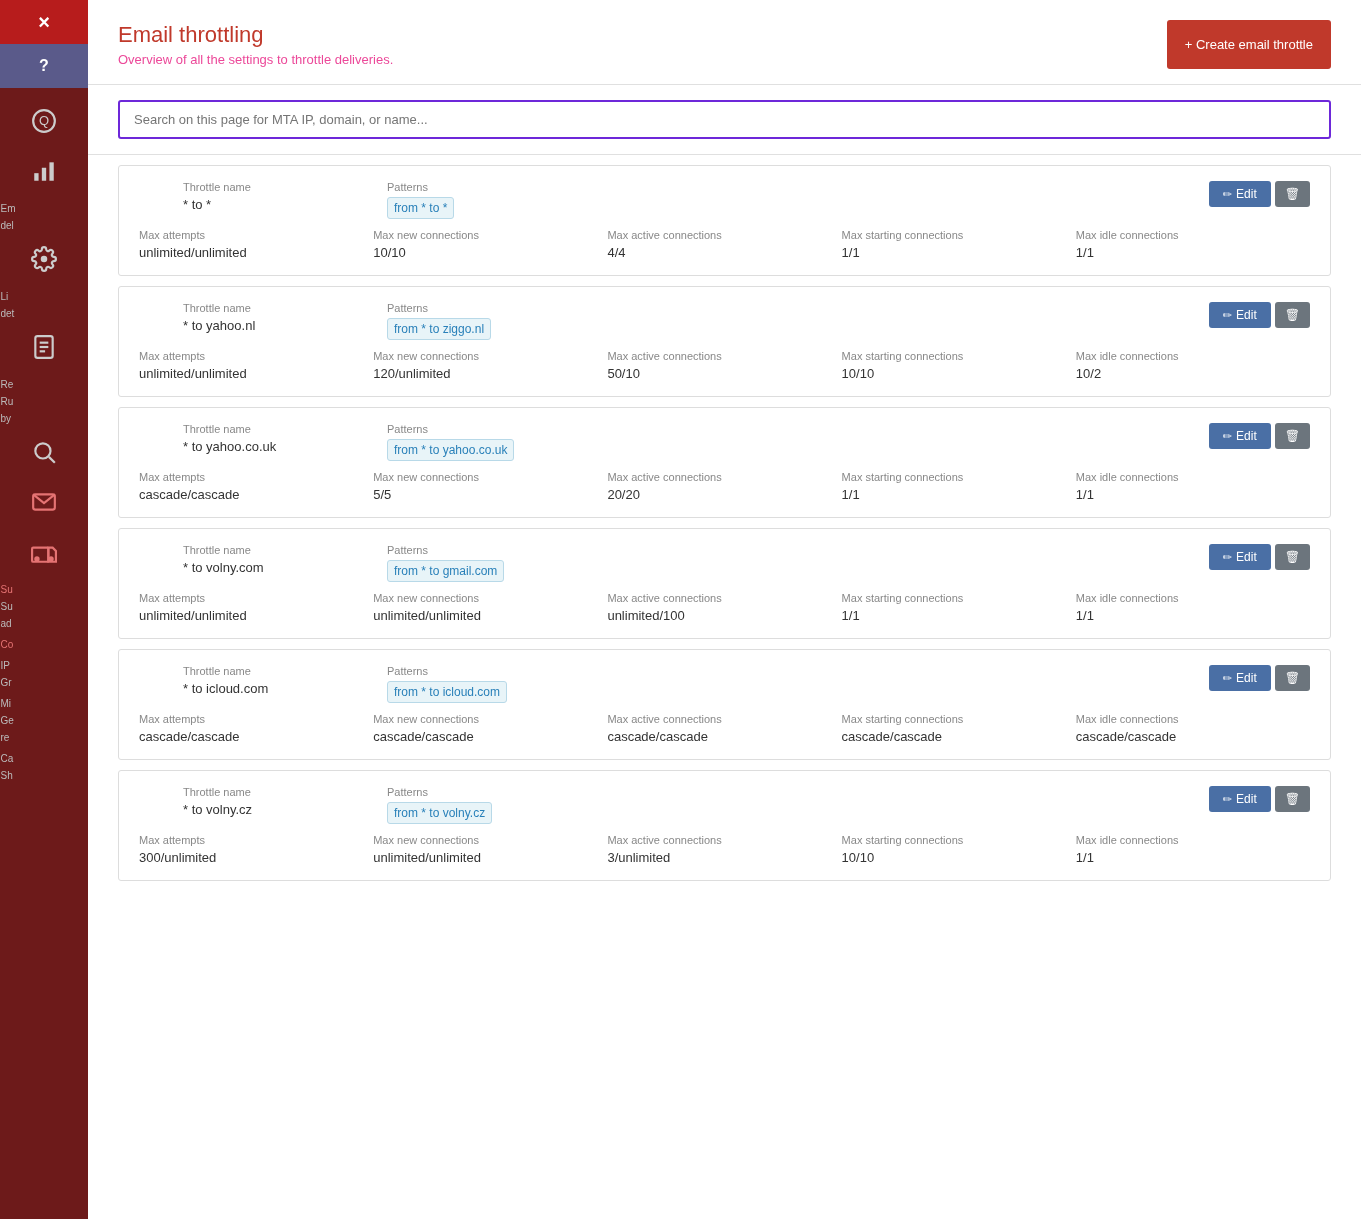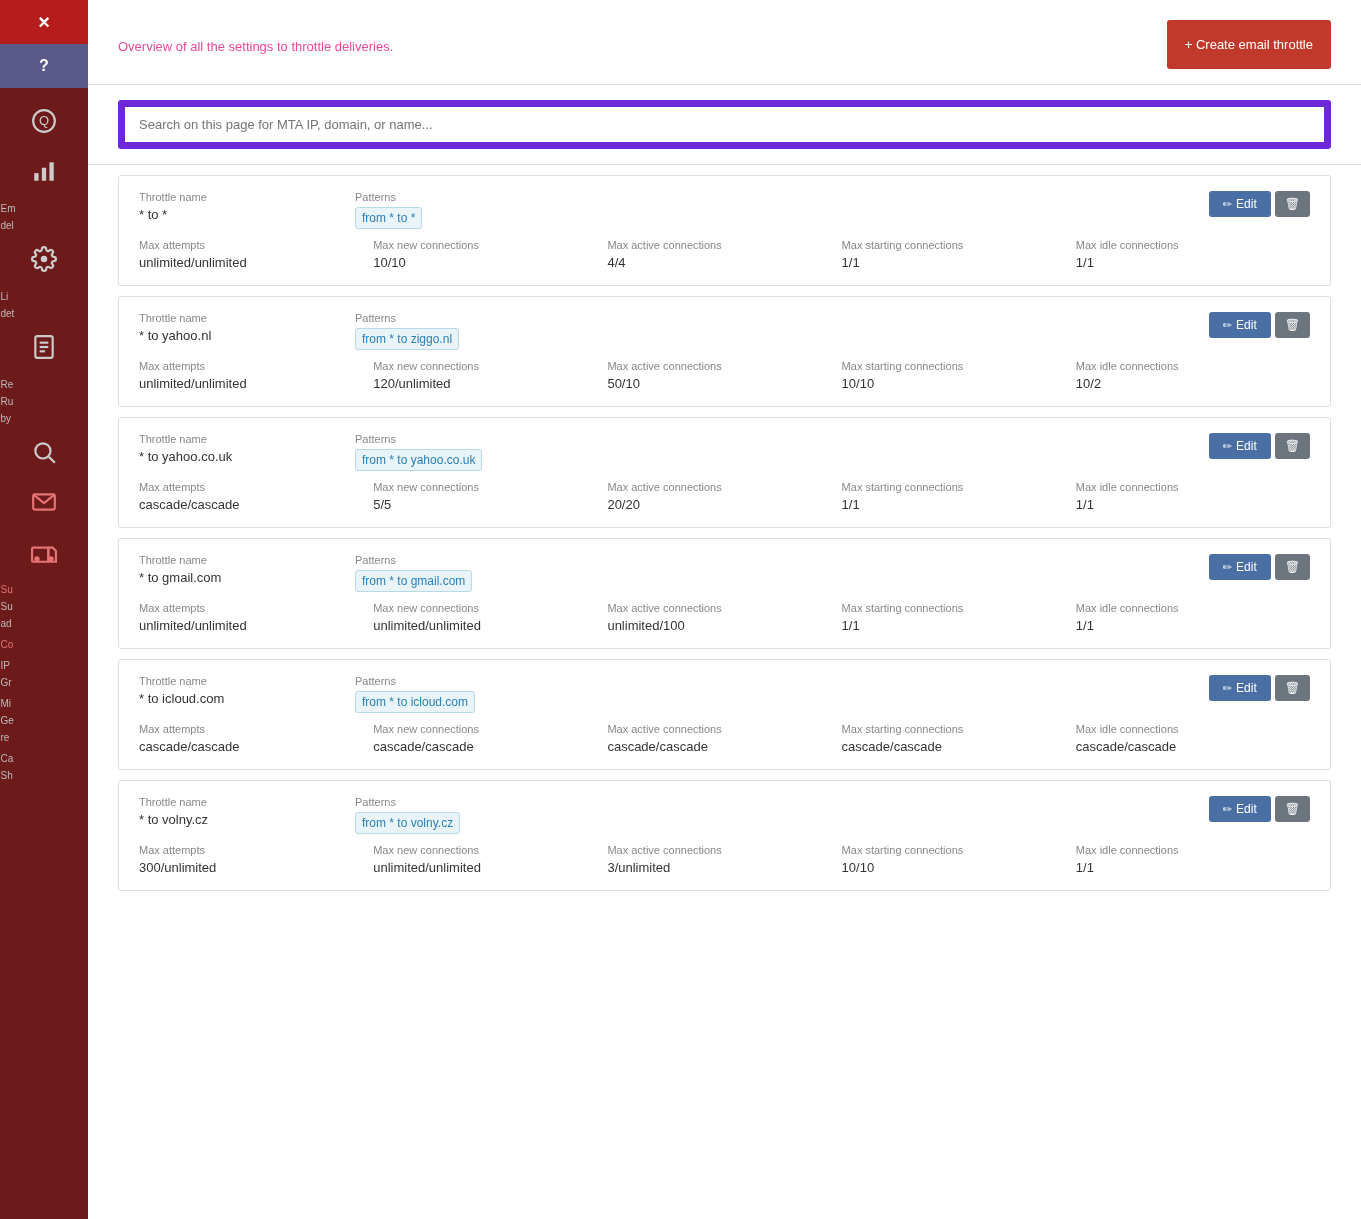--- a/index.html
+++ b/index.html
@@ -20,29 +20,29 @@
     .main-content { flex: 1; background: white; display: flex; flex-direction: column; }
 
     
     .page-header { padding: 20px 30px 15px; border-bottom: 1px solid #e0e0e0; display: flex; align-items: center; justify-content: space-between; }
     .page-header-left h1 { font-size: 22px; color: #c0392b; font-weight: normal; }
     .page-header-left p { font-size: 13px; color: #ec4899; margin-top: 4px; }
     .create-btn { background: #c0392b; color: white; border: none; padding: 17px 18px; font-size: 13px; cursor: pointer; border-radius: 3px; display: flex; align-items: center; gap: 6px; }
 
     
     .search-container { padding: 15px 30px; border-bottom: 1px solid #e0e0e0; }
-    .search-input { width: 100%; padding: 10px 14px; border: 7px solid #6d28d9; border-radius: 3px; font-size: 13px; color: #999; }
+    .search-input { width: 100%; padding: 10px 14px; border: 2px solid #6d28d9; border-radius: 3px; font-size: 13px; color: #999; }
 
     
     .throttle-list { padding: 10px 30px; flex: 1; }
 
     .throttle-card { border: 1px solid #ddd; border-radius: 3px; margin-bottom: 10px; background: white; padding: 15px 20px; position: relative; }
 
     .throttle-card-header { display: flex; align-items: flex-start; justify-content: space-between; margin-bottom: 10px; }
-    .throttle-card-left { display: flex; gap: 36px; align-items: flex-start; flex: 1; }
+    .throttle-card-left { display: flex; gap: 24px; align-items: flex-start; flex: 1; margin-left: 44px; }
 
     .throttle-name-section { min-width: 180px; }
     .throttle-patterns-section { flex: 1; }
 
     .field-label { font-size: 11px; color: #888; margin-bottom: 4px; }
     .field-value { font-size: 13px; color: #333; }
 
     .pattern-tag { display: inline-block; background: #e8f4f8; border: 1px solid #b8d9e8; color: #2980b9; padding: 3px 6px; border-radius: 3px; font-size: 12px; }
 
     .throttle-card-actions { display: flex; gap: 4px; }
@@ -166,20 +166,21 @@
     <div class="nav-group">
       <div class="nav-item">Ca</div>
       <div class="nav-item">Sh</div>
     </div>
   </div>
 
   <div class="main-content">
 
     <div class="page-header">
       <div class="page-header-left">
+        <h1>Email throttling</h1>
         <p>Overview of all the settings to throttle deliveries.</p>
       </div>
       <button class="create-btn">+ Create email throttle</button>
     </div>
 
     <div class="search-container">
       <input class="search-input" type="text" placeholder="Search on this page for MTA IP, domain, or name..." style="">
     </div>
 
     <div class="throttle-list" id="throttle-list-container">
@@ -316,21 +317,21 @@
       <div class="stat-label">Max idle connections</div>
       <div class="stat-value">1/1</div>
     </div>
           </div>
         </div>
         <div class="throttle-card">
           <div class="throttle-card-header">
             <div class="throttle-card-left">
               <div class="throttle-name-section">
     <div class="field-label">Throttle name</div>
-    <div class="field-value">* to gmail.com</div>
+    <div class="field-value">* to volny.com</div>
   </div>
               <div class="throttle-patterns-section">
     <div class="field-label">Patterns</div>
     <span class="pattern-tag">from * to gmail.com</span>
   </div>
             </div>
             <div class="throttle-card-actions">
     <button class="btn-edit">
       <span style="font-size:11px;">✏</span>
       <span>Edit</span>

